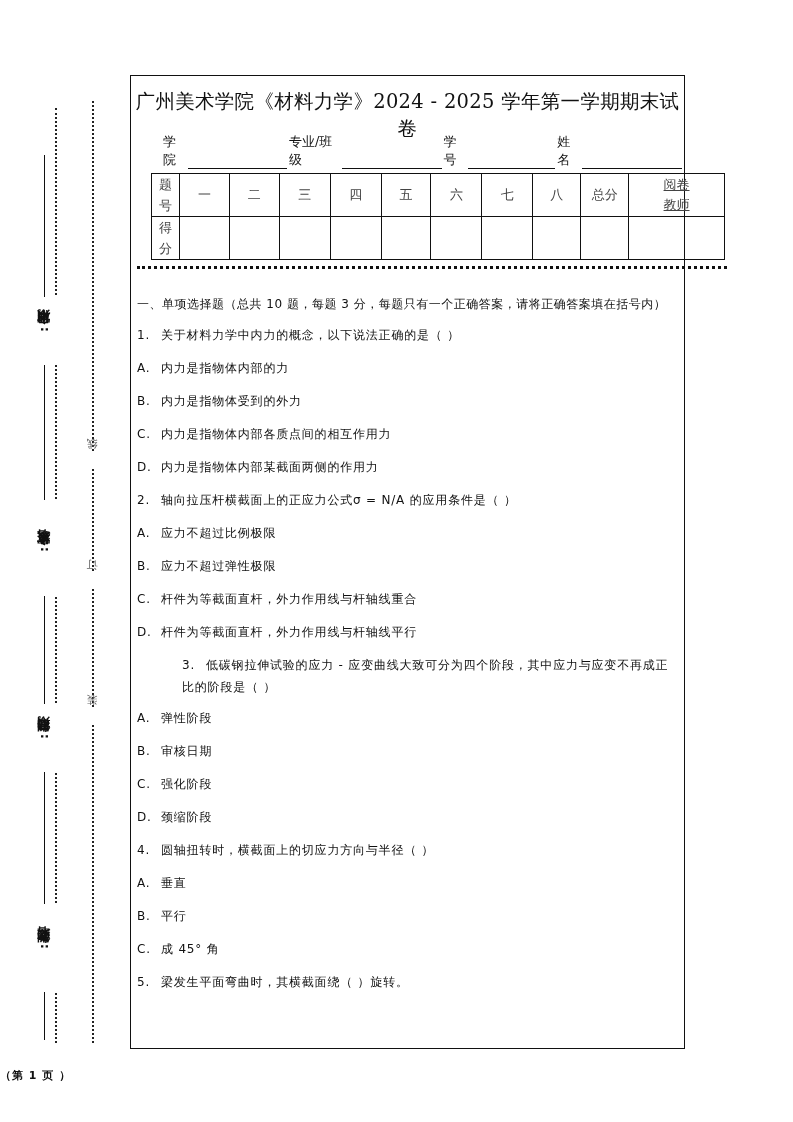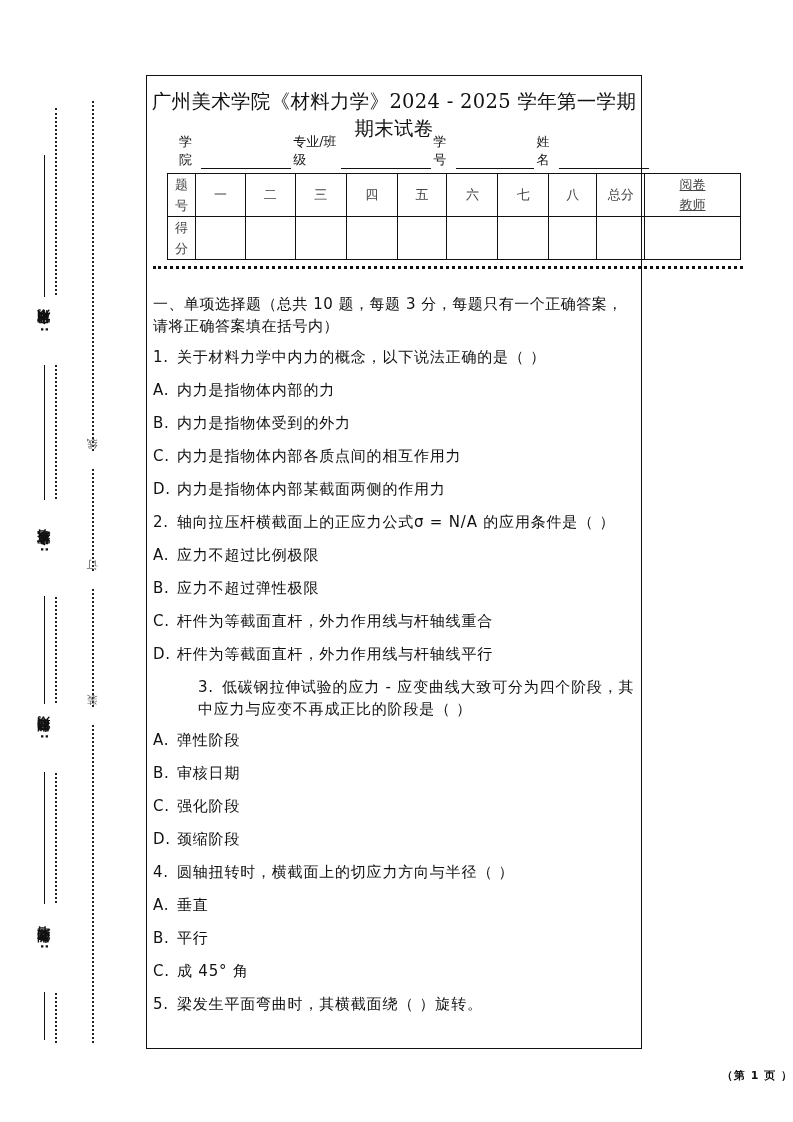--- a/index.html
+++ b/index.html
@@ -21,21 +21,21 @@
     }
     .cutmark {
       position: absolute; left: 85px; width: 16px;
       writing-mode: vertical-rl; transform: rotate(180deg);
       font-size: 11px; color: #666; background: #fff; text-align: center;
       line-height: 16px;
     }
 
     
     .frame {
-      position: absolute; left: 146px; top: 75px; width: 496px; height: 974px;
+      position: absolute; left: 130px; top: 75px; width: 555px; height: 974px;
       border: 1.5px solid #111;
     }
     .title {
       position: absolute; left: 0; right: 0; top: 12px;
       text-align: center; font-size: 19.5px; letter-spacing: 0.3px;
       font-family: "DejaVu Serif", "Liberation Serif", serif;
     }
     .info-row {
       position: absolute; left: 32px; top: 57px; display: flex; align-items: flex-end;
       font-size: 13px; font-family: "DejaVu Serif", serif;
@@ -54,30 +54,30 @@
     .score-table td.rowhead { width: 28px; font-size: 13px; line-height: 21px; }
 
     .sep-dots {
       position: absolute; left: 6px; width: 590px; top: 190px; height: 0;
       border-top: 3px dotted #111;
     }
 
     .content {
       position: absolute; left: 6px; right: 6px; top: 217px;
       font-family: "DejaVu Sans", "Liberation Sans", sans-serif;
-      font-size: 15px; color: #111;
+      font-size: 12px; color: #111;
     }
     .section-head { line-height: 22px; letter-spacing: 0.5px; margin-bottom: 9px; }
     .q, .opt { height: 33px; line-height: 22px; letter-spacing: 0.8px; white-space: nowrap; }
     .q.wrap { height: auto; white-space: normal; line-height: 22px; margin-bottom: 9px; margin-left: 45px; }
     .opt .letter { display: inline-block; width: 24px; }
     .q .num { display: inline-block; width: 24px; }
 
     .footer {
-      position: absolute; left: 0; right: 0; top: 1068px; text-align: right;
+      position: absolute; left: 0; right: 0; top: 1068px; text-align: left;
       font-family: "DejaVu Sans", "Liberation Sans", sans-serif;
       font-weight: bold; font-size: 11px; letter-spacing: 1px;
     }
   </style>
 </head>
 <body>
 
 <div class="margin-dots dots-outer"></div>
 <div class="margin-dots dots-inner"></div>
 

